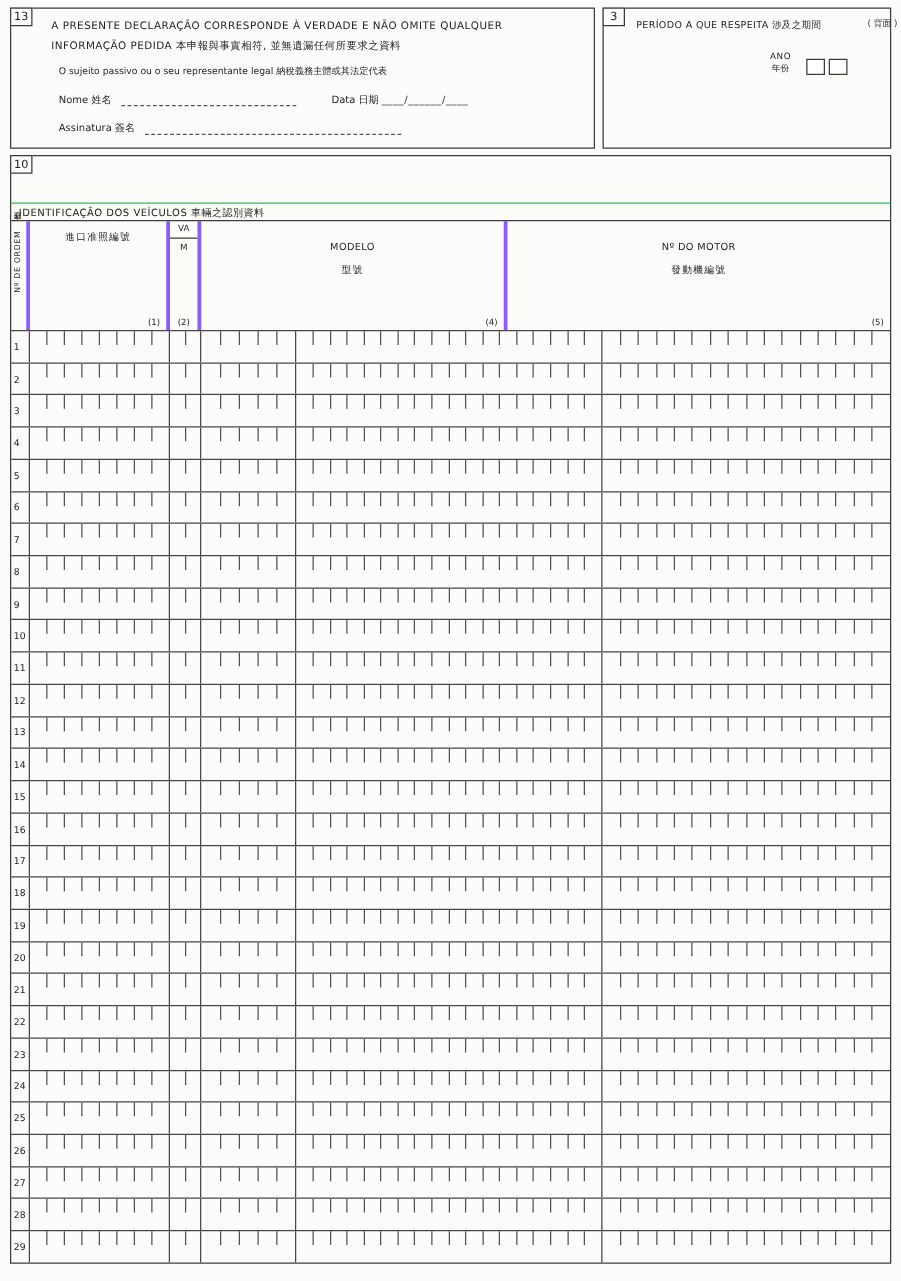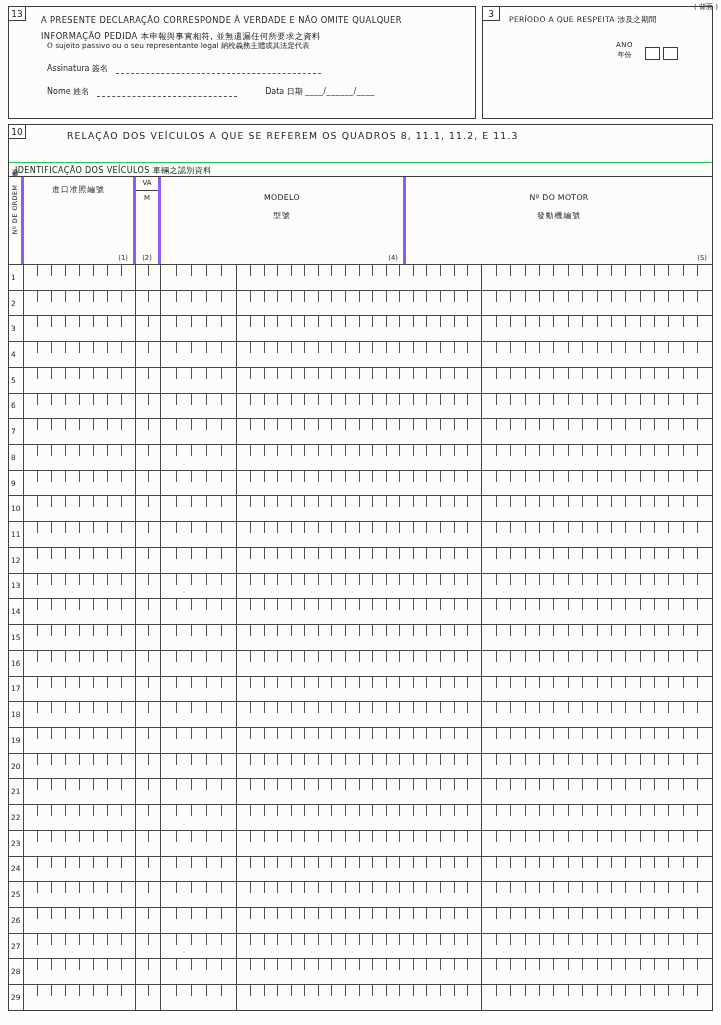--- a/index.html
+++ b/index.html
@@ -2,34 +2,34 @@
 <html><head>
 <meta charset="utf-8">
 <style>
   * { margin:0; padding:0; box-sizing:border-box; }
   html,body { background:#e8e8e6; }
   body { font-family:"DejaVu Sans", sans-serif; color:#1e1e1e; }
   .page {
     position:relative; width:721px; height:1025px; background:#fcfcfa;
     overflow:hidden; margin:0 auto;
   }
-  .corner-note { position:absolute; top:2px; right:3px; font-size:7px; color:#333; }
+  .corner-note { position:absolute; top:14px; right:3px; font-size:7px; color:#333; }
 
   
   .top-row { position:absolute; left:8px; top:6px; width:705px; height:113px; display:flex; }
   .box { position:relative; border:1px solid #3c3c3c; }
   .num-badge {
     position:absolute; top:-1px; left:-1px; width:18px; height:15px;
     border:1px solid #3c3c3c; background:#fcfcfa; font-size:9px;
     display:flex; align-items:center; justify-content:center;
   }
   .box13 { width:468px; padding:9px 8px 6px 32px; }
   .decl-line { font-size:8.3px; letter-spacing:0.4px; line-height:1.1; }
   .decl-line2 { margin-top:7px; }
-  .signer-line { font-size:7.4px; padding-left:6px; }
+  .signer-line { font-size:7.4px; margin-top:11px; padding-left:6px; }
   .sig-row { margin-top:12px; padding-left:6px; font-size:8px; display:flex; align-items:flex-end; }
   .blank { display:inline-block; border-bottom:1px dashed #555; height:9px; }
   .blank.sig { width:205px; margin-left:8px; }
   .blank.name { width:140px; margin-left:8px; }
   .date-part { margin-left:28px; white-space:nowrap; }
   .date-blank { letter-spacing:0.5px; color:#333; }
 
   .box3 { flex:1; margin-left:6px; padding:8px 8px 6px 26px; }
   .box3-title { font-size:7.6px; letter-spacing:0.3px; }
   .period-row { display:flex; justify-content:flex-end; align-items:center; margin-top:13px; padding-right:26px; }
@@ -90,30 +90,30 @@
   <div class="corner-note">( 背面 )</div>
 
   <div class="top-row">
 
     <div class="box box13">
       <div class="num-badge">13</div>
       <div class="decl-line">A PRESENTE DECLARAÇÃO CORRESPONDE À VERDADE E NÃO OMITE QUALQUER</div>
       <div class="decl-line decl-line2">INFORMAÇÃO PEDIDA 本申報與事實相符, 並無遺漏任何所要求之資料</div>
       <div class="signer-line">O sujeito passivo ou o seu representante legal 納稅義務主體或其法定代表</div>
       <div class="sig-row">
-        <span>Assinatura 簽名</span>
-        <span class="blank sig"></span>
-      </div>
-      <div class="sig-row">
         <span>Nome 姓名</span>
         <span class="blank name"></span>
         <span class="date-part">
           <span>Data 日期</span>
           <span class="date-blank">____/______/____</span>
         </span>
+      </div>
+      <div class="sig-row">
+        <span>Assinatura 簽名</span>
+        <span class="blank sig"></span>
       </div>
     </div>
 
     <div class="box box3">
       <div class="num-badge">3</div>
       <div class="box3-title">PERÍODO A QUE RESPEITA 涉及之期間</div>
       <div class="period-row ano">
         <span class="period-label">
           <div class="pt">ANO</div>
           <div class="zh">年份</div>
@@ -122,21 +122,20 @@
           <span class="digit-box"></span>
           <span class="digit-box"></span>
         </span>
       </div>
     </div>
   </div>
 
   <div class="section10">
     <div class="sec10-head">
       <div class="num-badge">10</div>
-      <div class="sec10-title-pt">RELAÇÃO DOS VEÍCULOS A QUE SE REFEREM OS QUADROS 8, 11.1, 11.2, E 11.3</div>
     </div>
 
     <div class="ident-bar">IDENTIFICAÇÃO DOS VEÍCULOS 車輛之認別資料</div>
 
     <div class="thead">
       <div class="th col-ordem">
         <div class="ordem-label">
           <span>Nº DE ORDEM</span>
           <span>序號</span>
         </div>

